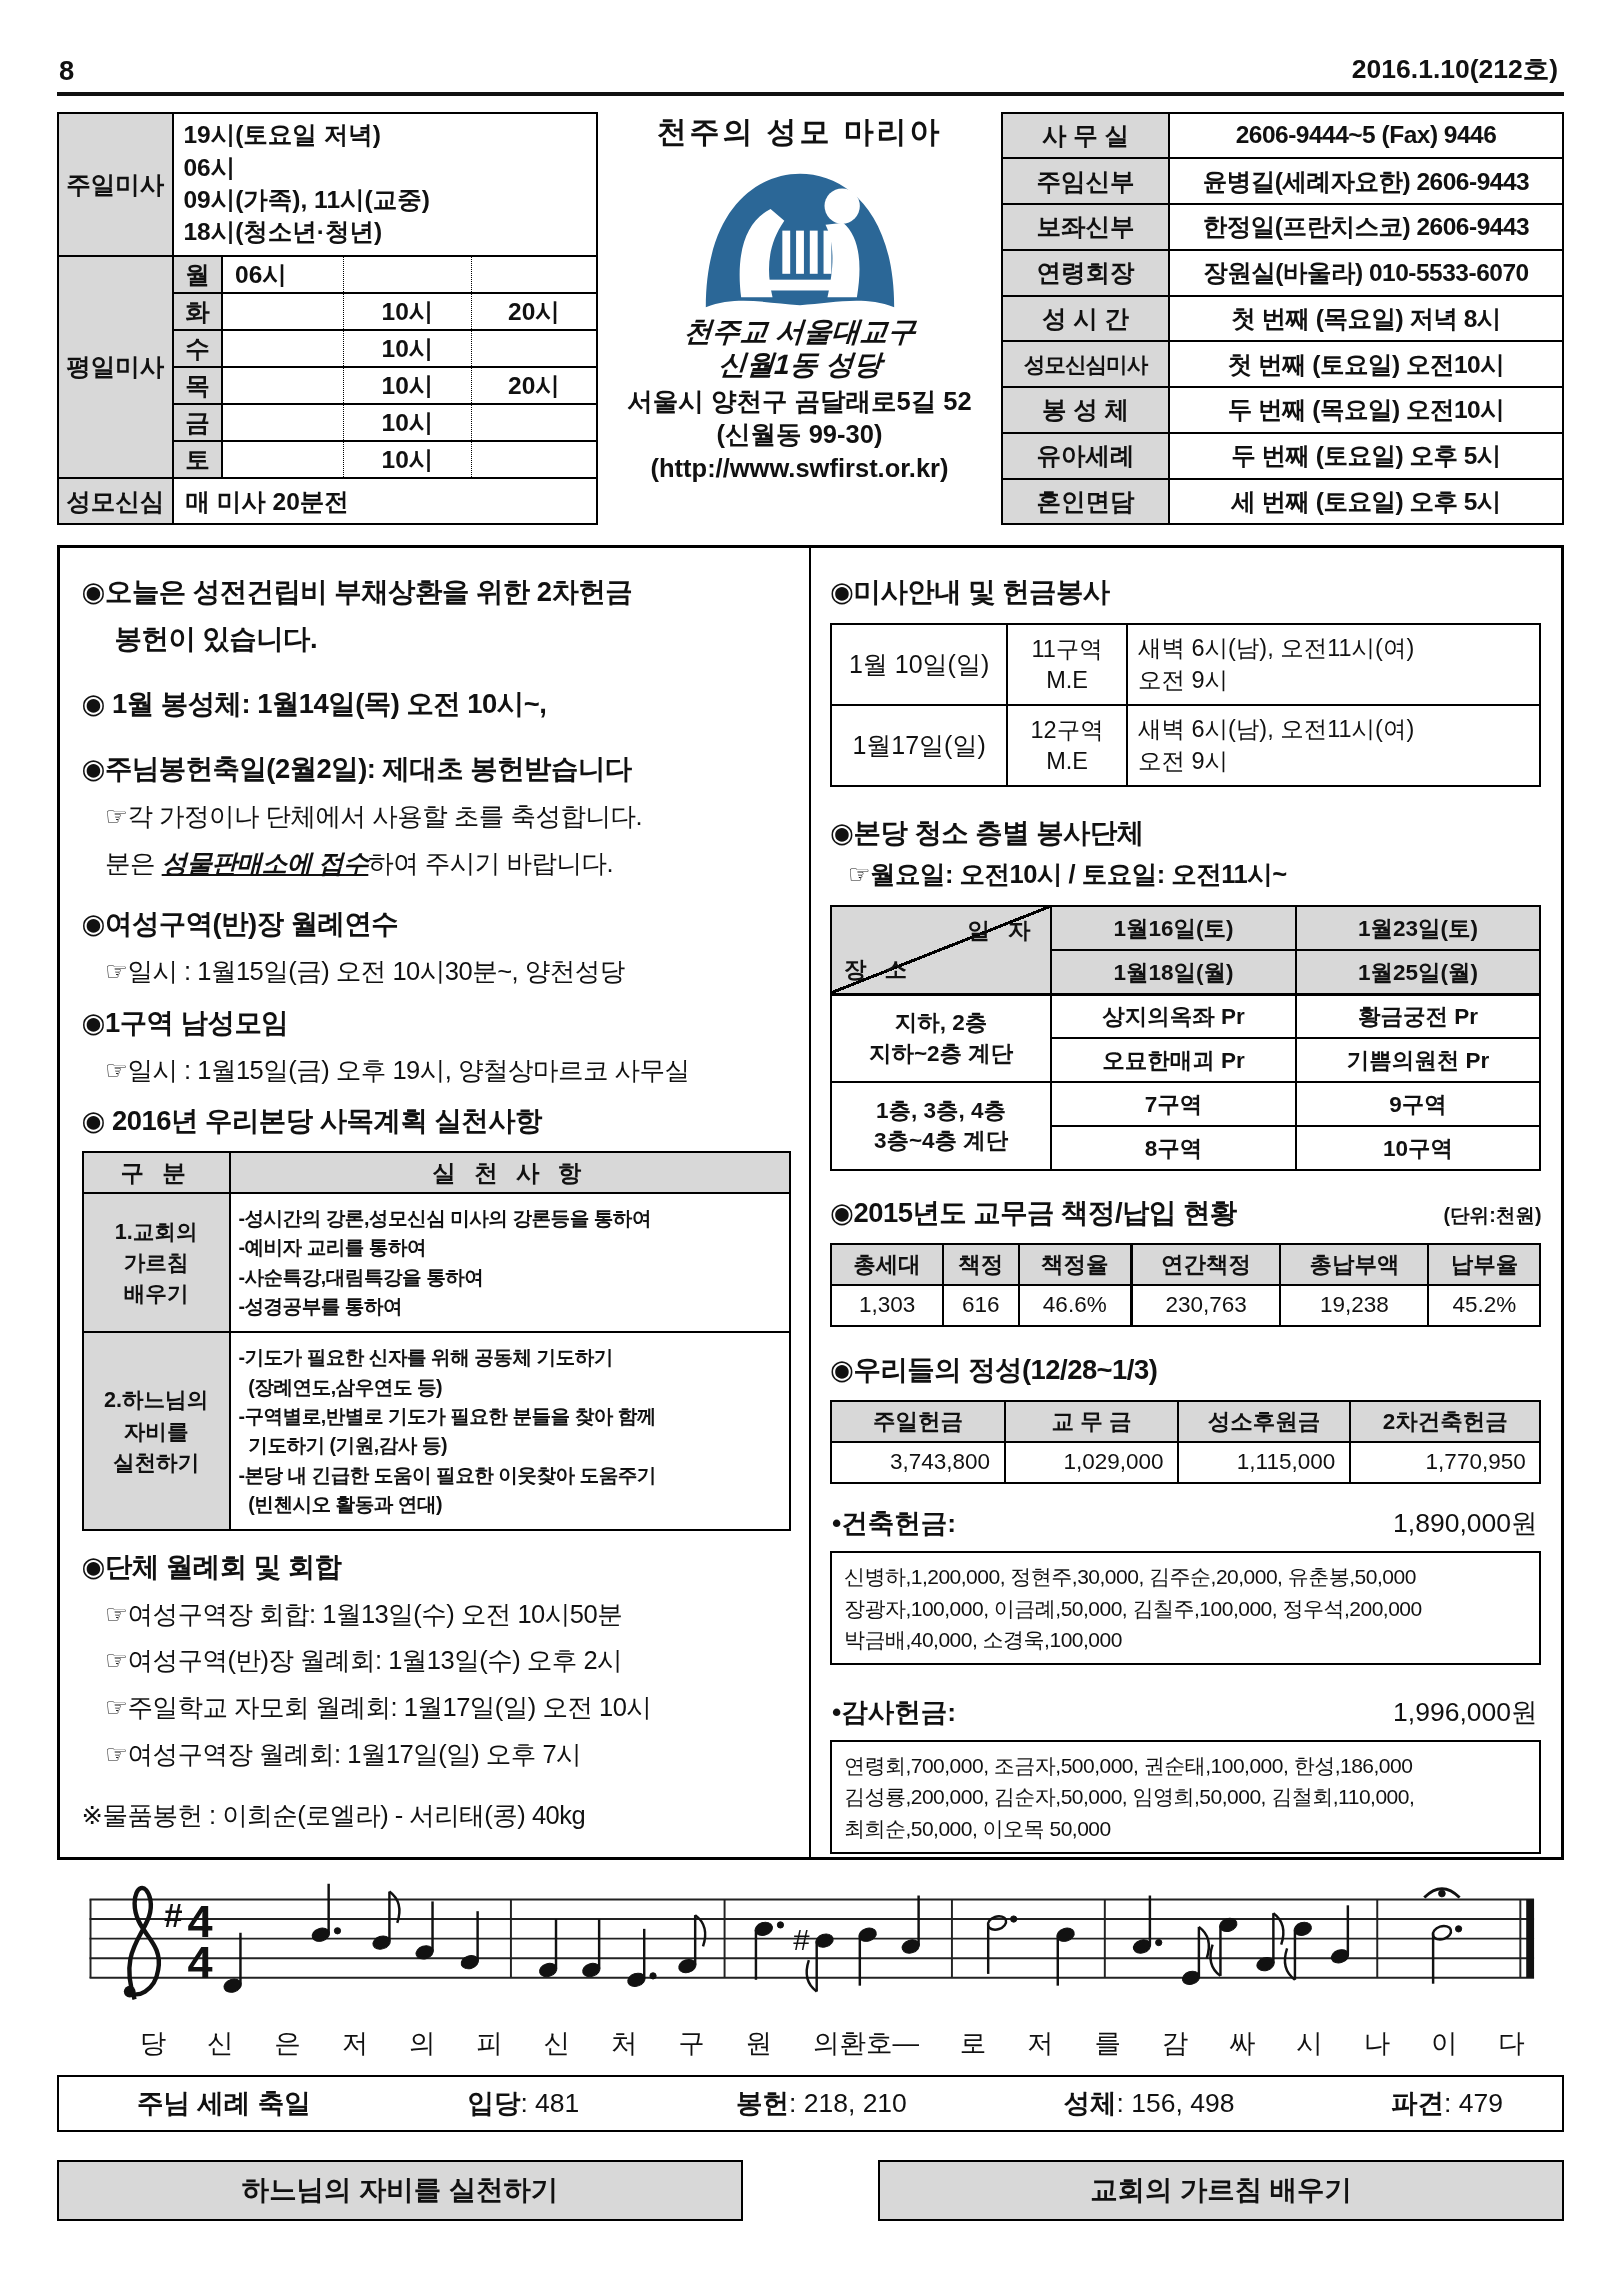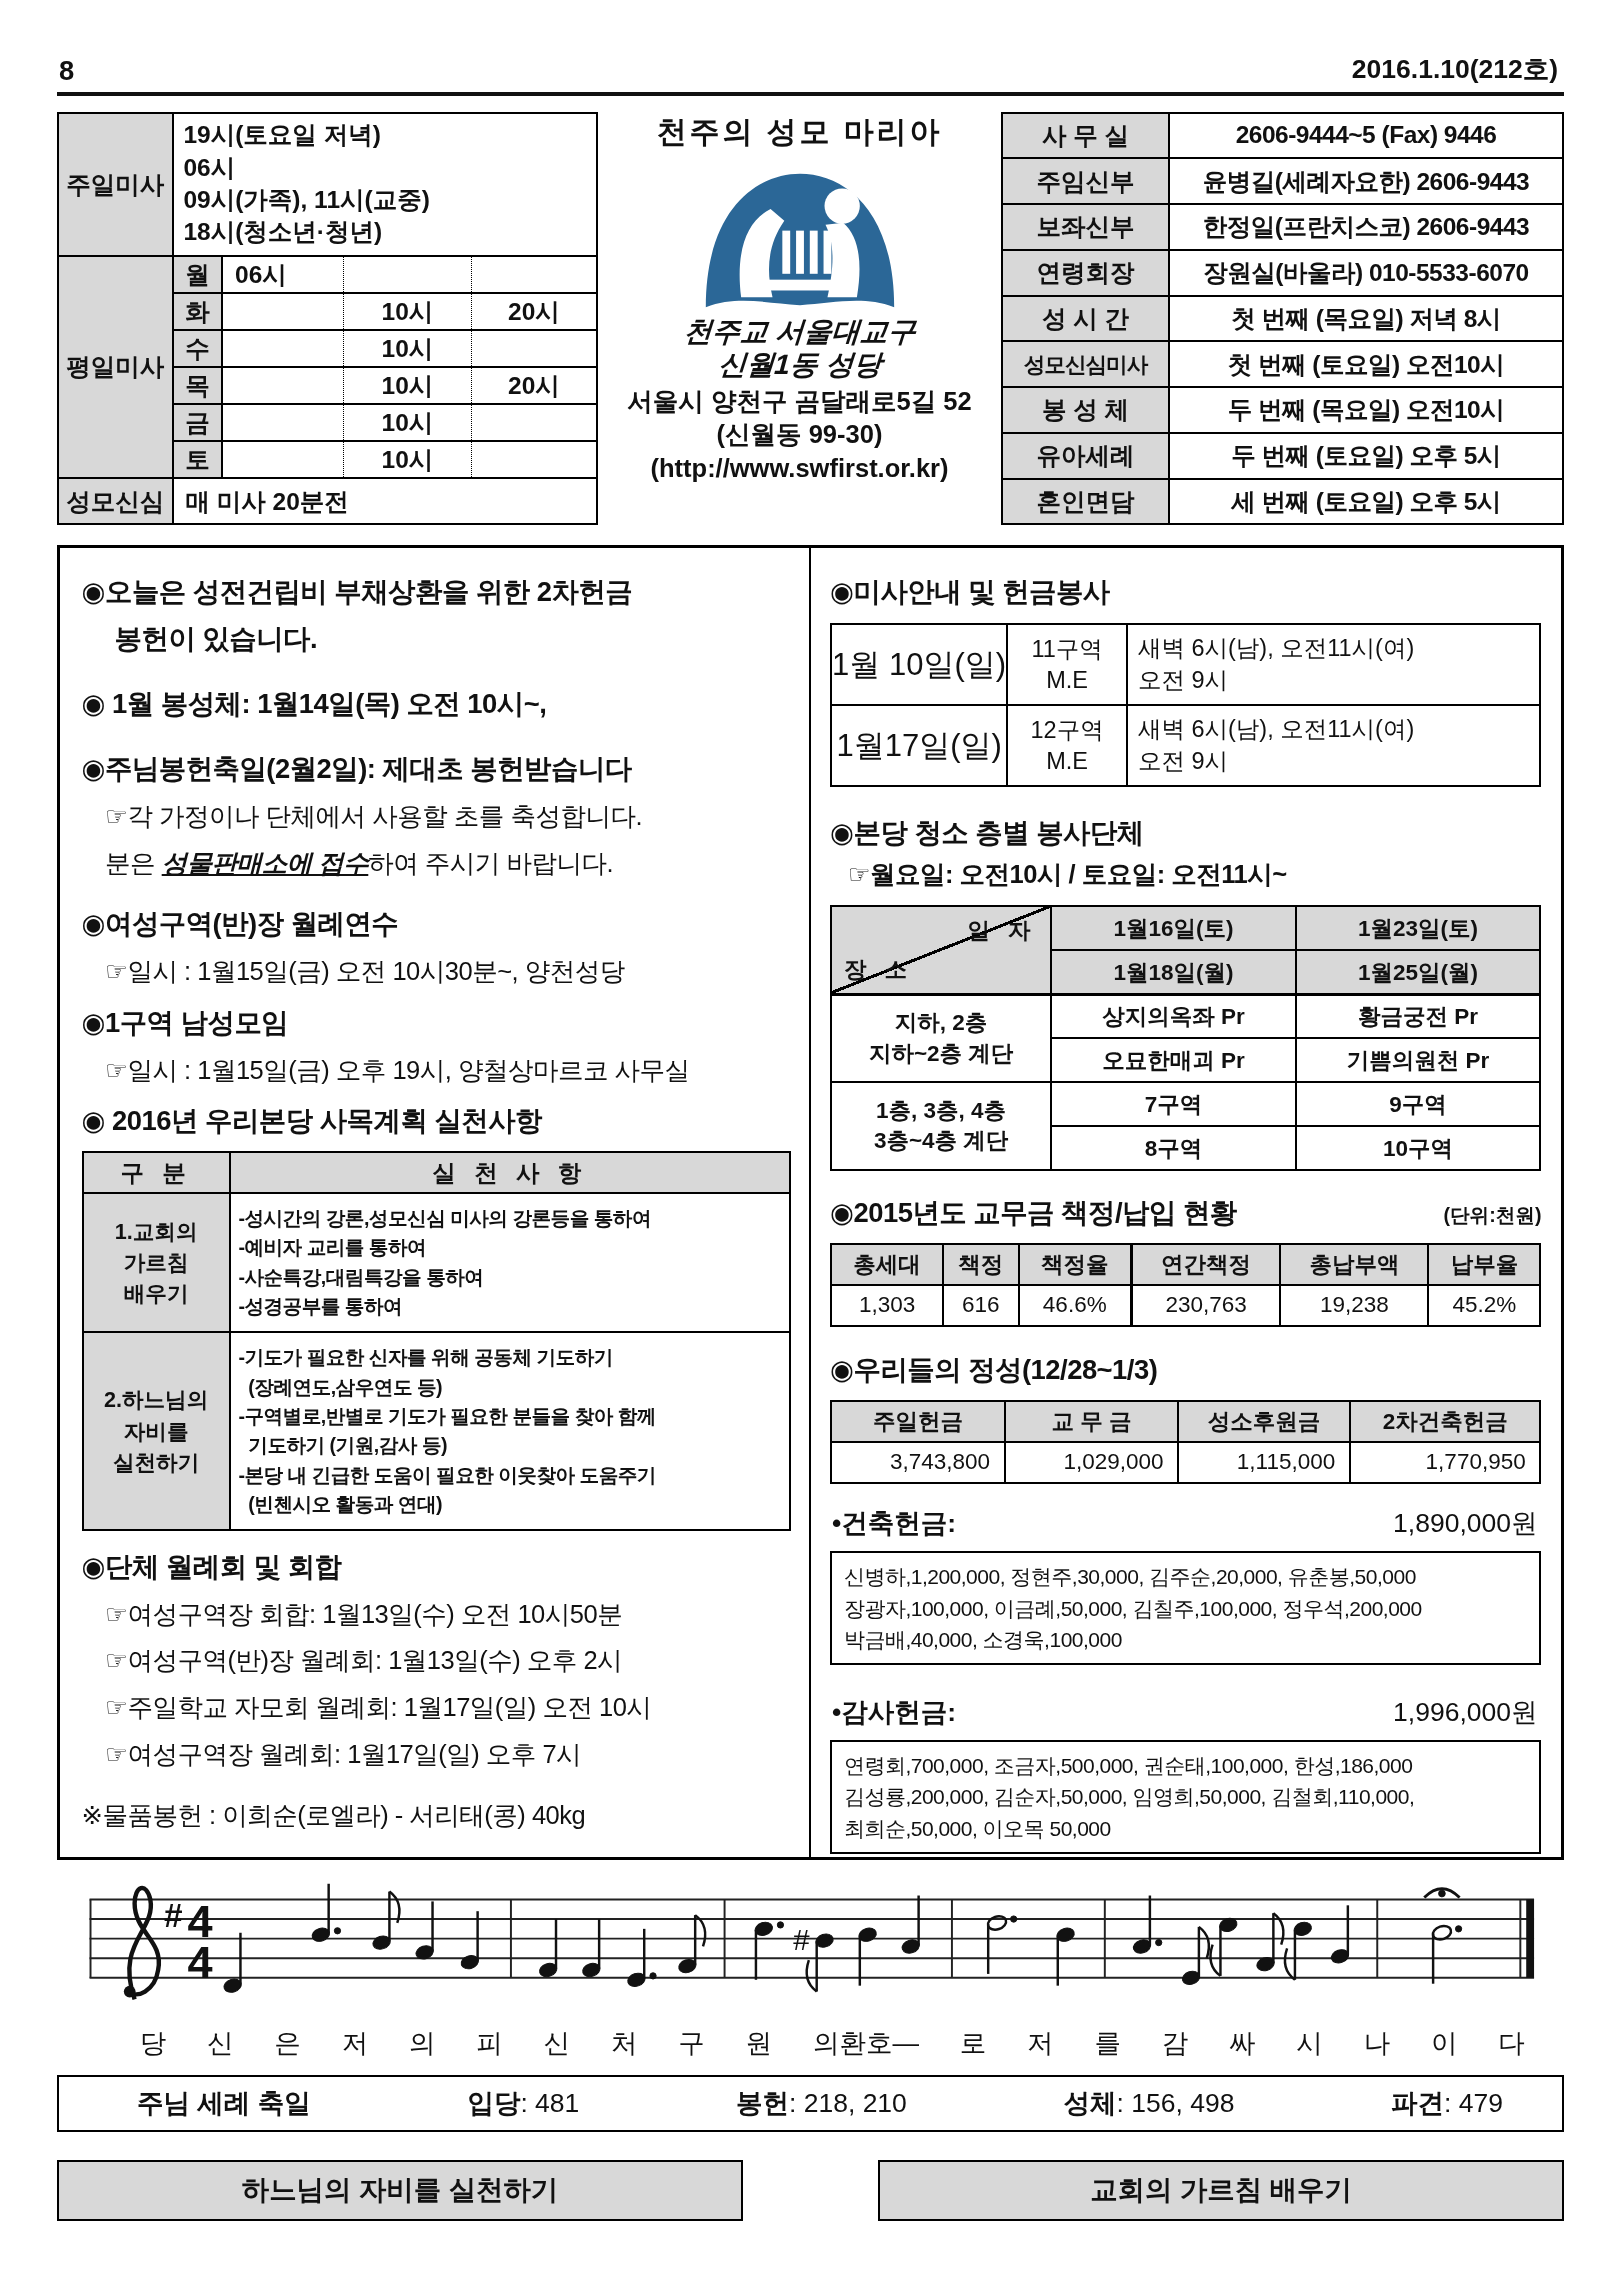--- a/index.html
+++ b/index.html
@@ -59,21 +59,21 @@
   .plantbl .hd { background:#d8d8d8; text-align:center; font-size:23.5px; font-weight:bold; height:41px; letter-spacing:5.9px; }
   .plantbl .rlbl { background:#d8d8d8; width:147px; text-align:center; font-size:21.6px; font-weight:bold; line-height:1.45; }
   .plantbl .items { padding:9.8px 5.9px 9.8px 7.8px; font-size:19.6px; font-weight:bold; line-height:1.5; }
   .plantbl .items div { white-space:pre-wrap; letter-spacing:-0.5px; }
 
   .goods { font-size:25.5px; margin-top:25.5px; letter-spacing:-0.5px; }
 
   
   .mstbl { width:100%; margin-top:13.7px; border:2px solid #000; }
   .mstbl td { border:2px solid #000; text-align:center; font-size:23.5px; }
-  .mstbl .d { width:176px; font-size:31px; }
+  .mstbl .d { width:176px; font-size:25px; }
   .mstbl .g { width:120px; line-height:1.3; padding:7.8px 0; }
   .mstbl .tm { text-align:left; padding:7.8px 9.8px; line-height:1.35; }
 
   .clntbl { width:100%; margin-top:13.7px; border:2.9px solid #000; }
   .clntbl td { border:2px solid #000; text-align:center; font-size:22.5px; font-weight:bold; height:44px; }
   .clntbl .dh { background:#d8d8d8; }
   .clntbl .corner { background:
       linear-gradient(to bottom right, rgba(0,0,0,0) calc(50% - 2px), #000 calc(50% - 2px), #000 calc(50% + 1px), rgba(0,0,0,0) calc(50% + 1px)), #d8d8d8;
       position:relative; width:220px; }
   .corner .ct { position:absolute; top:7.8px; right:13.7px; letter-spacing:5.9px; }

